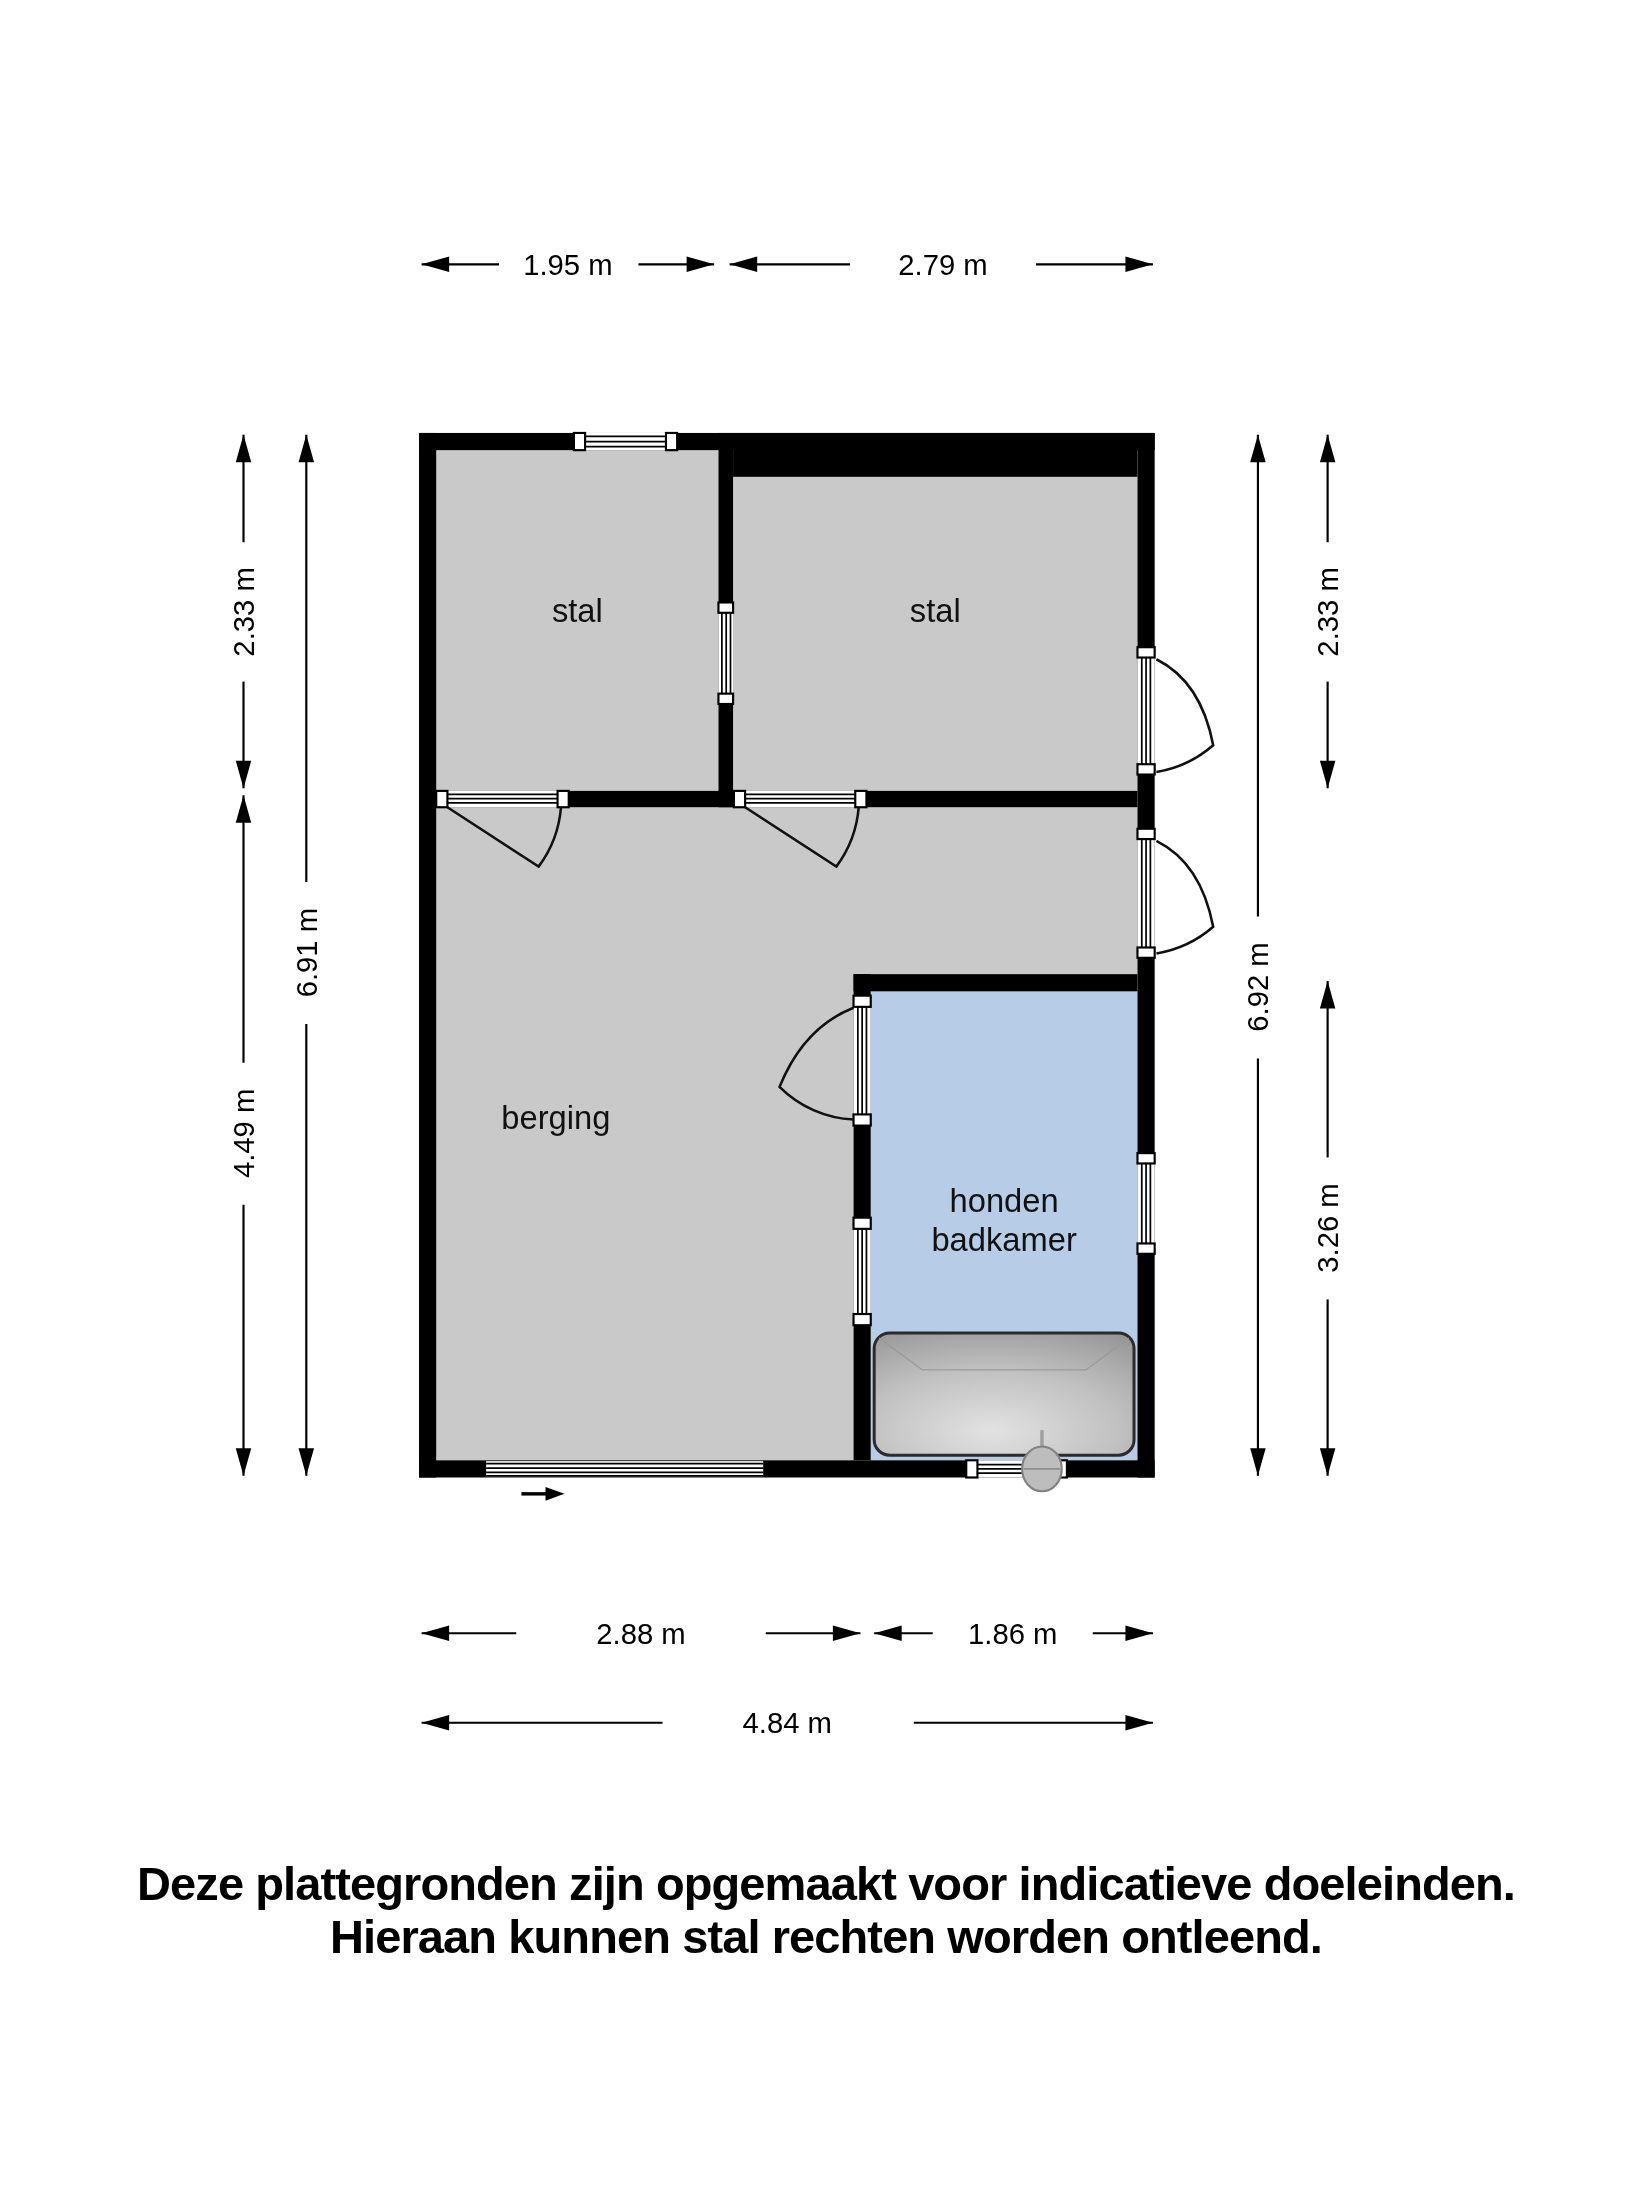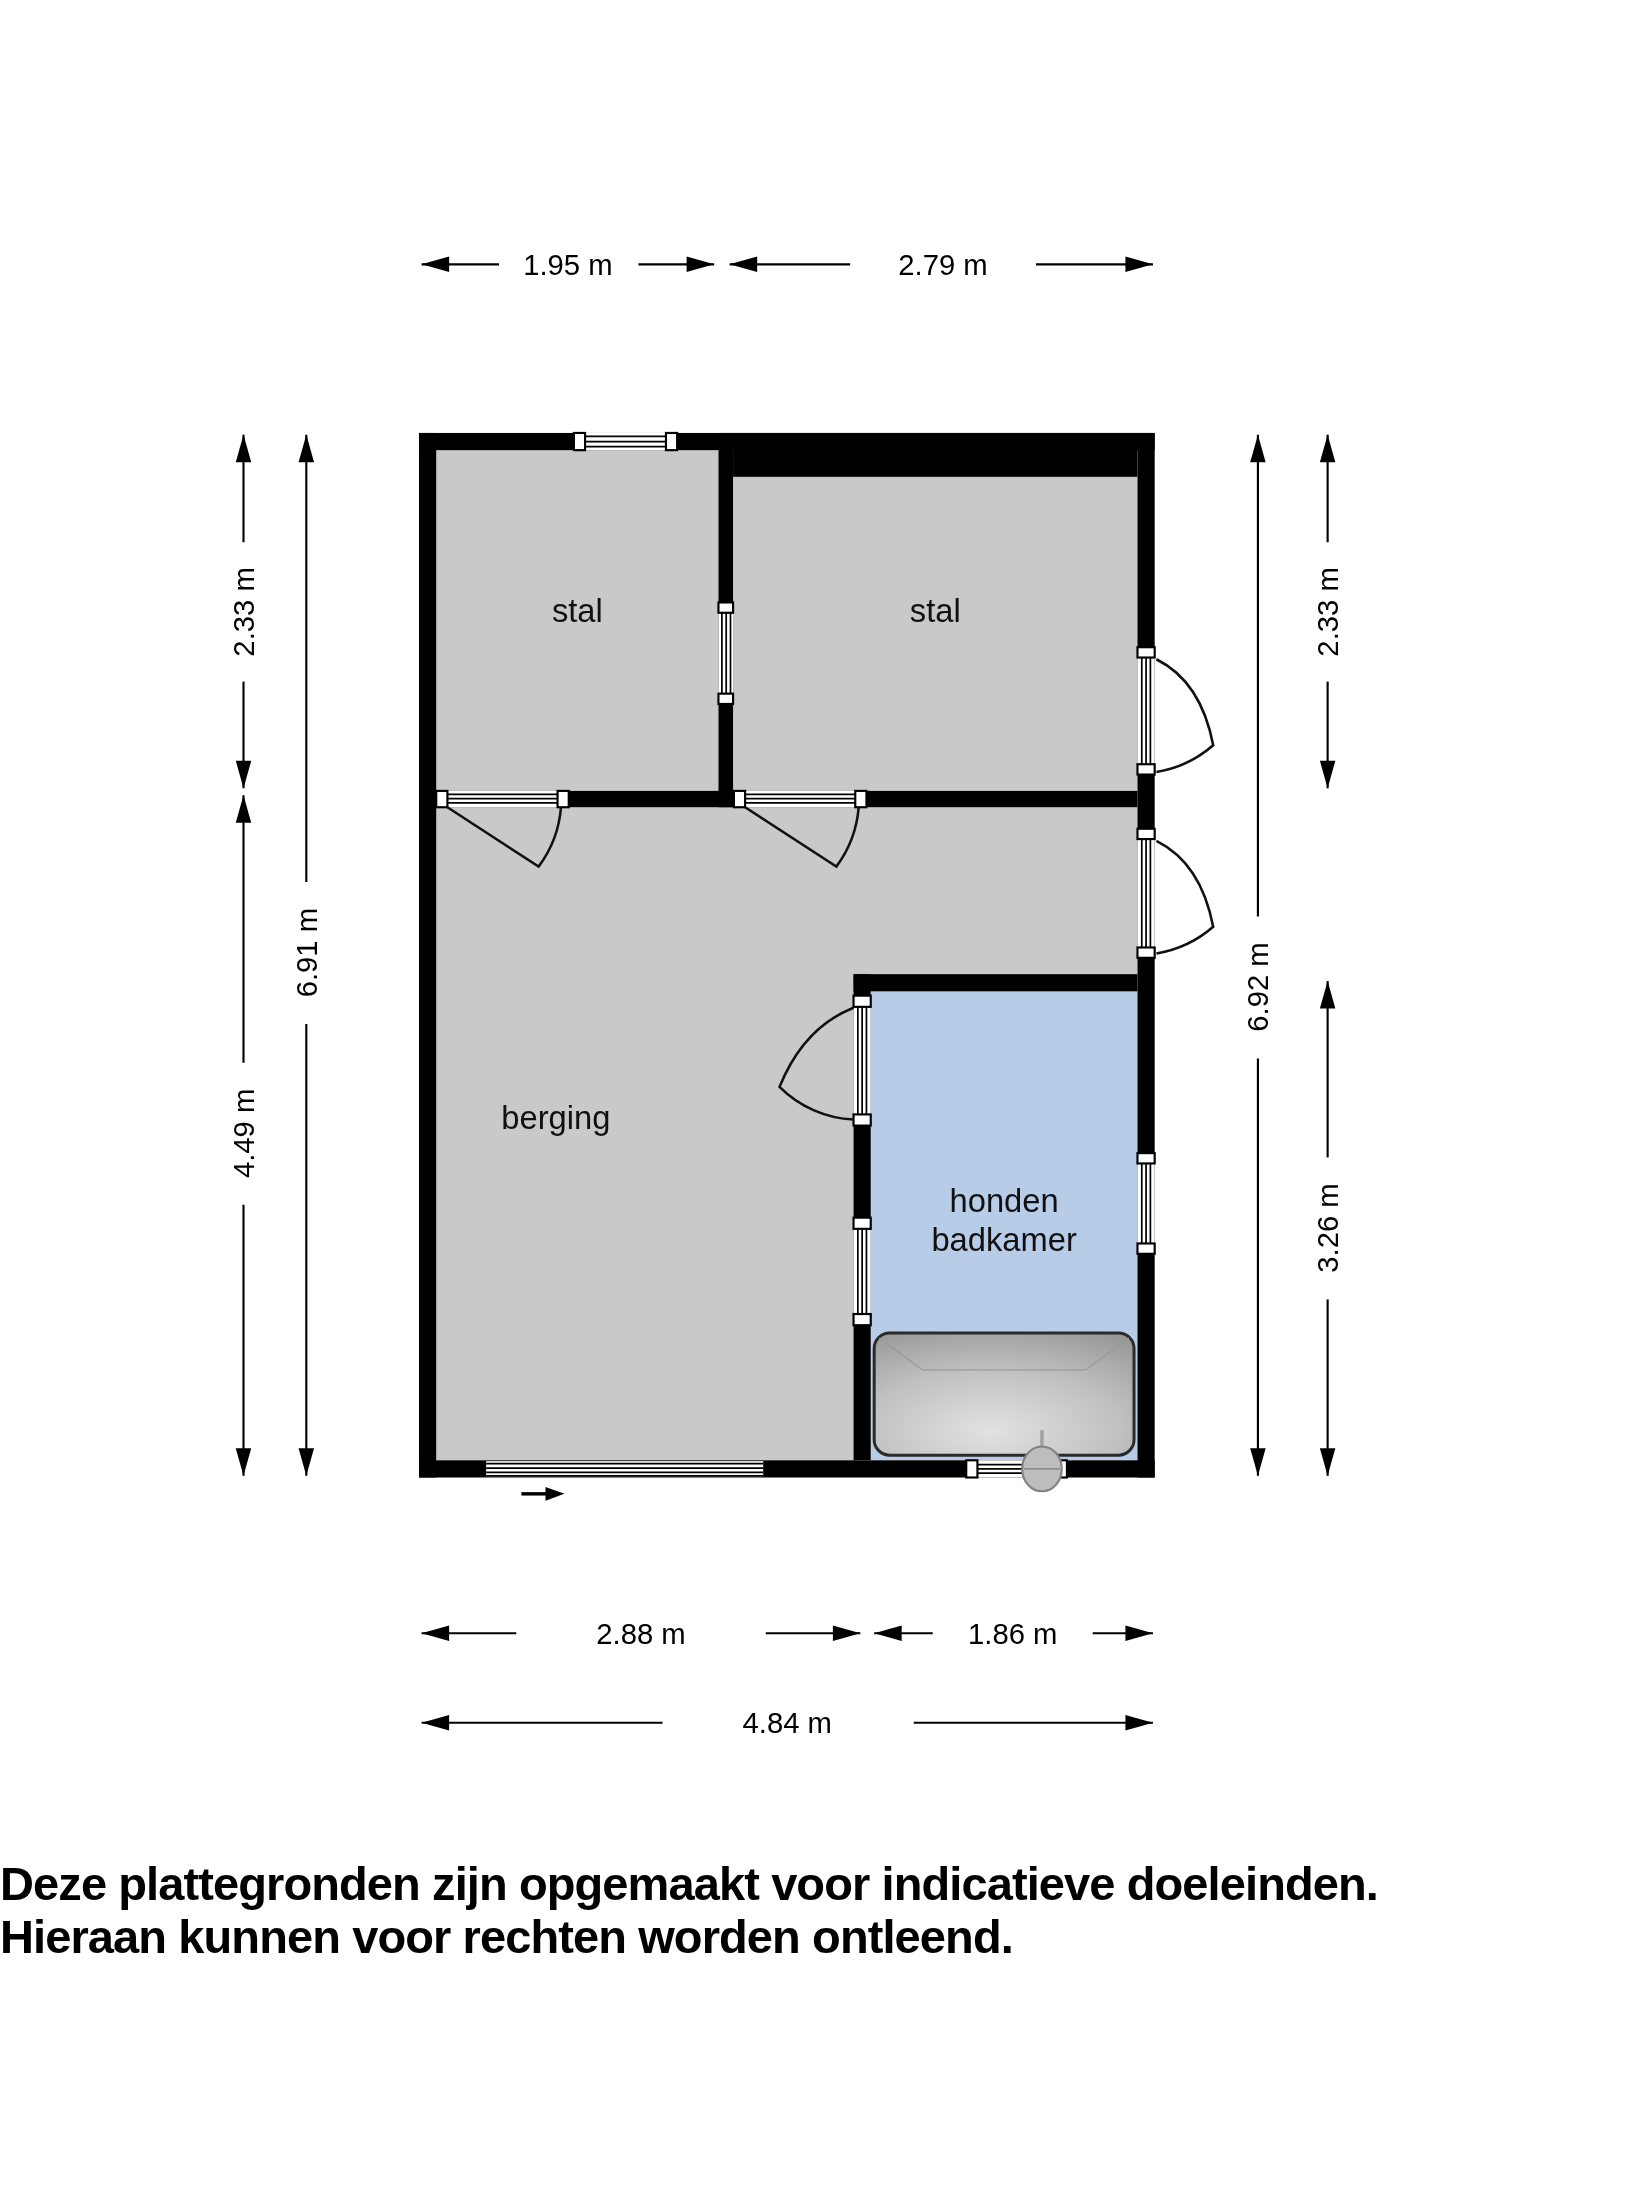--- a/index.html
+++ b/index.html
@@ -7,21 +7,21 @@
           font-family:"Liberation Sans", sans-serif;}
   svg{position:absolute;left:0;top:0;}
   .dimline{stroke:#000000;stroke-width:2.5;}
   .ah{fill:#000000;stroke:none;}
   .dimtext{font-size:34px;fill:#000000;}
   .roomtext{font-size:38px;fill:#111111;}
   .opening{fill:#ffffff;stroke:none;}
   .frame{fill:#ffffff;stroke:#000000;stroke-width:2.5;}
   .glyphline{stroke:#000000;stroke-width:2;}
   .swing{fill:none;stroke:#111111;stroke-width:3;}
-  #disclaimer{position:absolute;left:0;top:1857px;width:1652px;text-align:left;
+  #disclaimer{position:absolute;left:0;top:1857px;width:1652px;text-align:center;
               font-weight:bold;font-size:47px;line-height:53px;color:#000000;letter-spacing:-0.9px;}
 </style>
 </head>
 <body>
 
 <div id="canvas">
 <svg width="1652" height="2203" viewBox="0 0 1920 2560">
   <defs>
     <radialGradient id="tubgrad" cx="0.45" cy="0.8" r="1.0">
       <stop offset="0" stop-color="#e2e2e2"></stop>
@@ -266,16 +266,16 @@
       <line class="dimline" x1="1062" y1="2002" x2="1340" y2="2002"></line>
       <path class="ah" d="M490 2002 l32 -9 l0 18 z"></path>
       <path class="ah" d="M1340 2002 l-32 -9 l0 18 z"></path>
       <text class="dimtext" x="915" y="2014" text-anchor="middle">4.84 m</text>
     </g>
   </g>
 </svg>
 
 <div id="disclaimer">
   <div>Deze plattegronden zijn opgemaakt voor indicatieve doeleinden.</div>
-  <div>Hieraan kunnen voor rechten worden ontleend.</div>
+  <div>Hieraan kunnen stal rechten worden ontleend.</div>
 </div>
 </div>
 
 
 </body></html>

